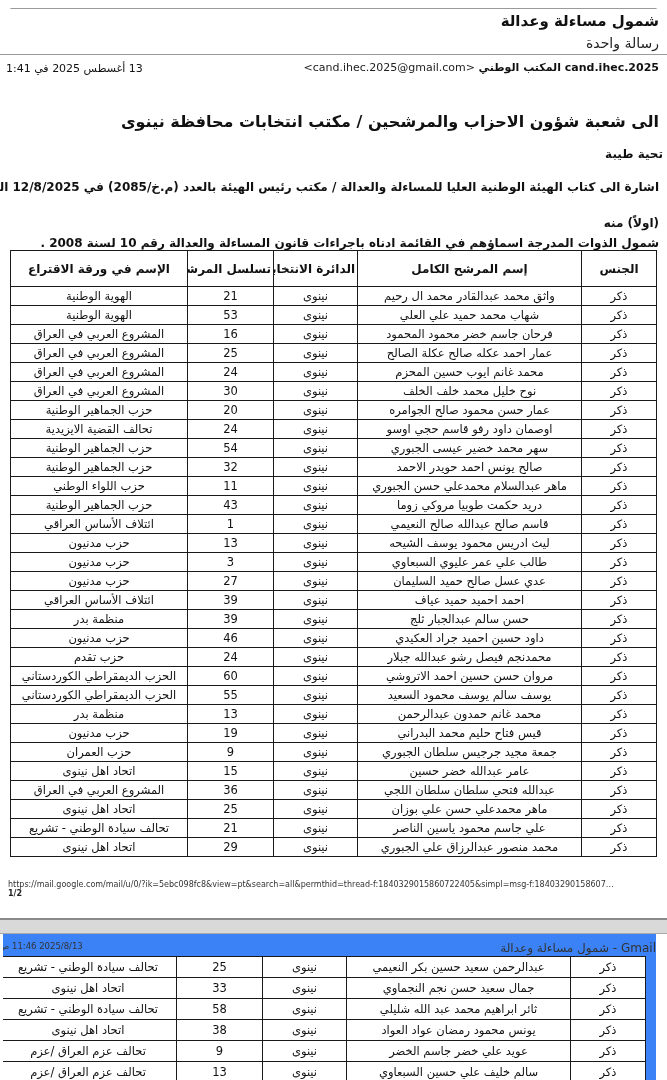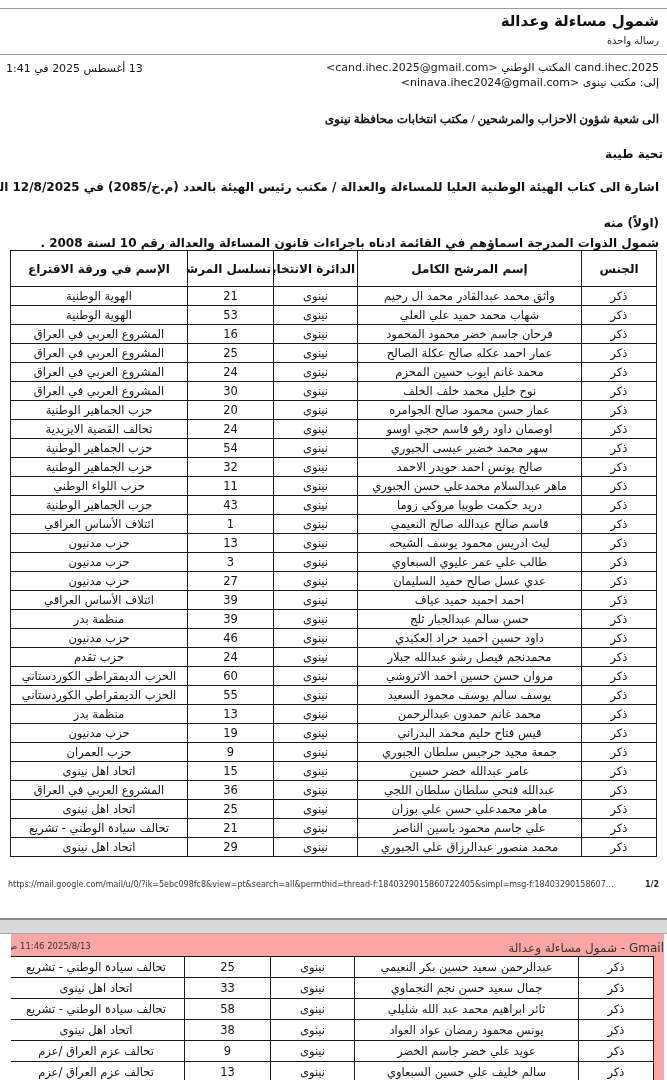--- a/index.html
+++ b/index.html
@@ -4,44 +4,44 @@
 <style>
   * { box-sizing: border-box; margin: 0; padding: 0; }
   html, body { width: 667px; height: 1080px; overflow: hidden; }
   body {
     background: #ffffff;
     color: #111;
     font-family: "DejaVu Sans", "Liberation Sans", sans-serif;
     direction: rtl;
     position: relative;
   }
-  .page1 { position: absolute; top: 0; left: 0; width: 667px; height: 918px; background: #fff; overflow: hidden; }
+  .page1 { position: absolute; top: 0; left: 0; width: 667px; height: 918px; background: #fff; overflow: hidden; border-radius: 32px; }
   .page-gap {
     position: absolute; top: 918px; left: 0; width: 667px; height: 16px;
     background: #d9d9d9;
     border-top: 2px solid #8a8a8a;
     border-bottom: 1px solid #a8a8a8;
   }
-  .page2 { position: absolute; top: 934px; left: 11px; width: 653px; height: 146px; background: #fca5a5; overflow: hidden; }
+  .page2 { position: absolute; top: 934px; left: 3px; width: 653px; height: 146px; background: #3b82f6; overflow: hidden; }
 
   .rule { position: absolute; left: 0; right: 0; height: 1px; background: #9a9a9a; }
   .rule1 { top: 8px; }
   .rule2 { top: 54px; }
 
   .doc-title { position: absolute; top: 12px; right: 8px; font-size: 15px; font-weight: bold; }
-  .doc-subtitle { position: absolute; top: 35px; right: 8px; font-size: 10px; color: #222; }
+  .doc-subtitle { position: absolute; top: 35px; right: 8px; font-size: 14px; color: #222; }
 
   .mailhead { position: absolute; top: 60px; right: 8px; left: 6px; font-size: 11px; line-height: 15px; }
   .from-line { white-space: nowrap; }
-  .from-name { font-weight: normal; text-align: center; }
+  .from-name { font-weight: bold; text-align: center; }
   .from-email { color: #222; }
   .to-line { white-space: nowrap; color: #111; }
   .mail-date { position: absolute; top: 1px; left: 0; font-size: 11px; white-space: nowrap; direction: rtl; }
 
-  .intro-line { position: absolute; top: 112px; right: 8px; font-size: 12px; font-weight: bold; font-family: Liberation Serif, serif; }
+  .intro-line { position: absolute; top: 112px; right: 8px; font-size: 16px; font-weight: bold; }
   .greeting   { position: absolute; top: 147px; right: 4px; font-size: 12px; font-weight: bold; }
   .body-l1    { position: absolute; top: 180px; right: 8px; left: 0; font-size: 12px; font-weight: bold; white-space: nowrap; overflow: hidden; }
   .body-l2    { position: absolute; top: 196px; right: 8px; font-size: 12px; font-weight: bold; margin-top: 20px; }
   .body-l3    { position: absolute; top: 212px; right: 8px; font-size: 12px; font-weight: bold; margin-top: 24px; }
 
   table.cand { border-collapse: collapse; table-layout: fixed; width: 646px; background: #fff; }
   .table1 { position: absolute; top: 250px; right: 10px; }
   .table2 { position: absolute; top: 22px; right: 10px; }
   table.cand th, table.cand td {
     border: 1px solid #1a1a1a;
@@ -54,44 +54,40 @@
   }
   table.cand th { height: 36px; font-weight: bold; font-size: 12px; }
   .table1 td { height: 19px; }
   .table2 td { height: 21px; }
   col.c-gender { width: 75px; }
   col.c-name   { width: 224px; }
   col.c-dist   { width: 84px; }
   col.c-serial { width: 86px; }
   col.c-ballot { width: 177px; }
 
-  .footer { position: absolute; top: 880px; left: 8px; right: 8px; direction: ltr; display: flex; justify-content: space-between; font-size: 8px; color: #333; }
+  .footer { position: absolute; top: 880px; left: 8px; right: 8px; direction: ltr; display: flex; justify-content: space-between; font-size: 8px; color: #333; flex-direction: column; }
   .footer-url { letter-spacing: 0; }
   .footer-page { color: #222; font-weight: bold; }
 
   .p2-datetime { position: absolute; top: 7px; left: -4px; font-size: 8.5px; color: #333; direction: rtl; white-space: nowrap; }
   .p2-title { position: absolute; top: 7px; left: 0; right: 0; text-align: right; font-size: 12px; color: #333; direction: rtl; padding-left: 6px; }
 </style>
 </head>
 <body>
 
 <div class="page1">
   <div class="rule rule1"></div>
   <div class="doc-title">شمول مساءلة وعدالة</div>
   <div class="doc-subtitle">رسالة واحدة</div>
   <div class="rule rule2"></div>
 
   <div class="mailhead">
     <div class="from-line">
       <span class="from-name">cand.ihec.2025 المكتب الوطني</span>
       <span class="from-email">&lt;cand.ihec.2025@gmail.com&gt;</span>
-    </div>
-    <div class="to-line">
-      <span>إلى: مكتب نينوى</span>
-      <span>&lt;ninava.ihec2024@gmail.com&gt;</span>
     </div>
     <div class="mail-date">13 أغسطس 2025 في 1:41</div>
   </div>
 
   <div class="intro-line">الى شعبة شؤون الاحزاب والمرشحين / مكتب انتخابات محافظة نينوى</div>
   <div class="greeting">تحية طيبة</div>
   <div class="body-l1">اشارة الى كتاب الهيئة الوطنية العليا للمساءلة والعدالة / مكتب رئيس الهيئة بالعدد (م.خ/2085) في 12/8/2025 الفقرة</div>
   <div class="body-l2">(اولاً) منه</div>
   <div class="body-l3">شمول الذوات المدرجة اسماؤهم في القائمة ادناه باجراءات قانون المساءلة والعدالة رقم 10 لسنة 2008 .</div>
 

